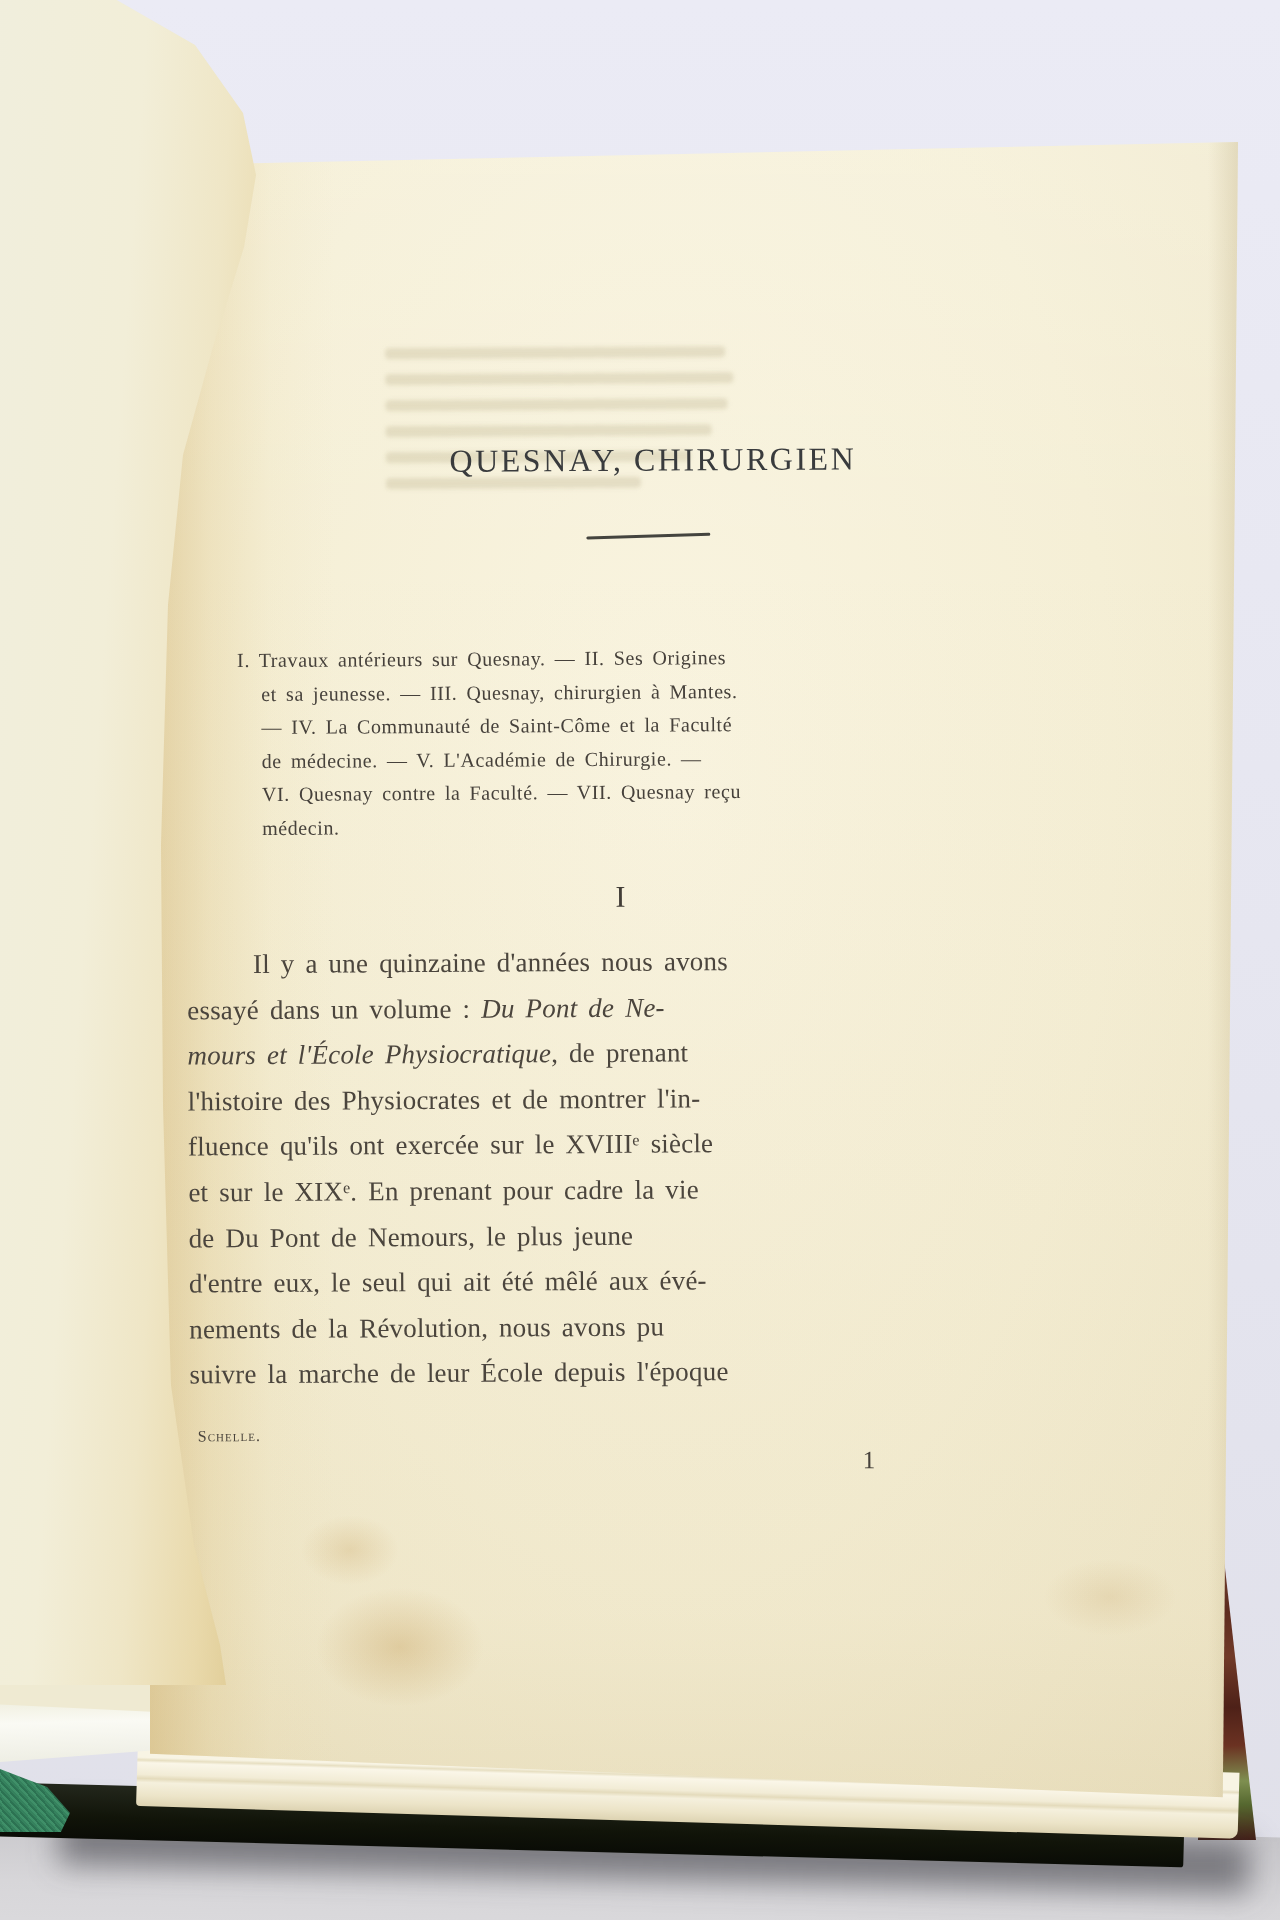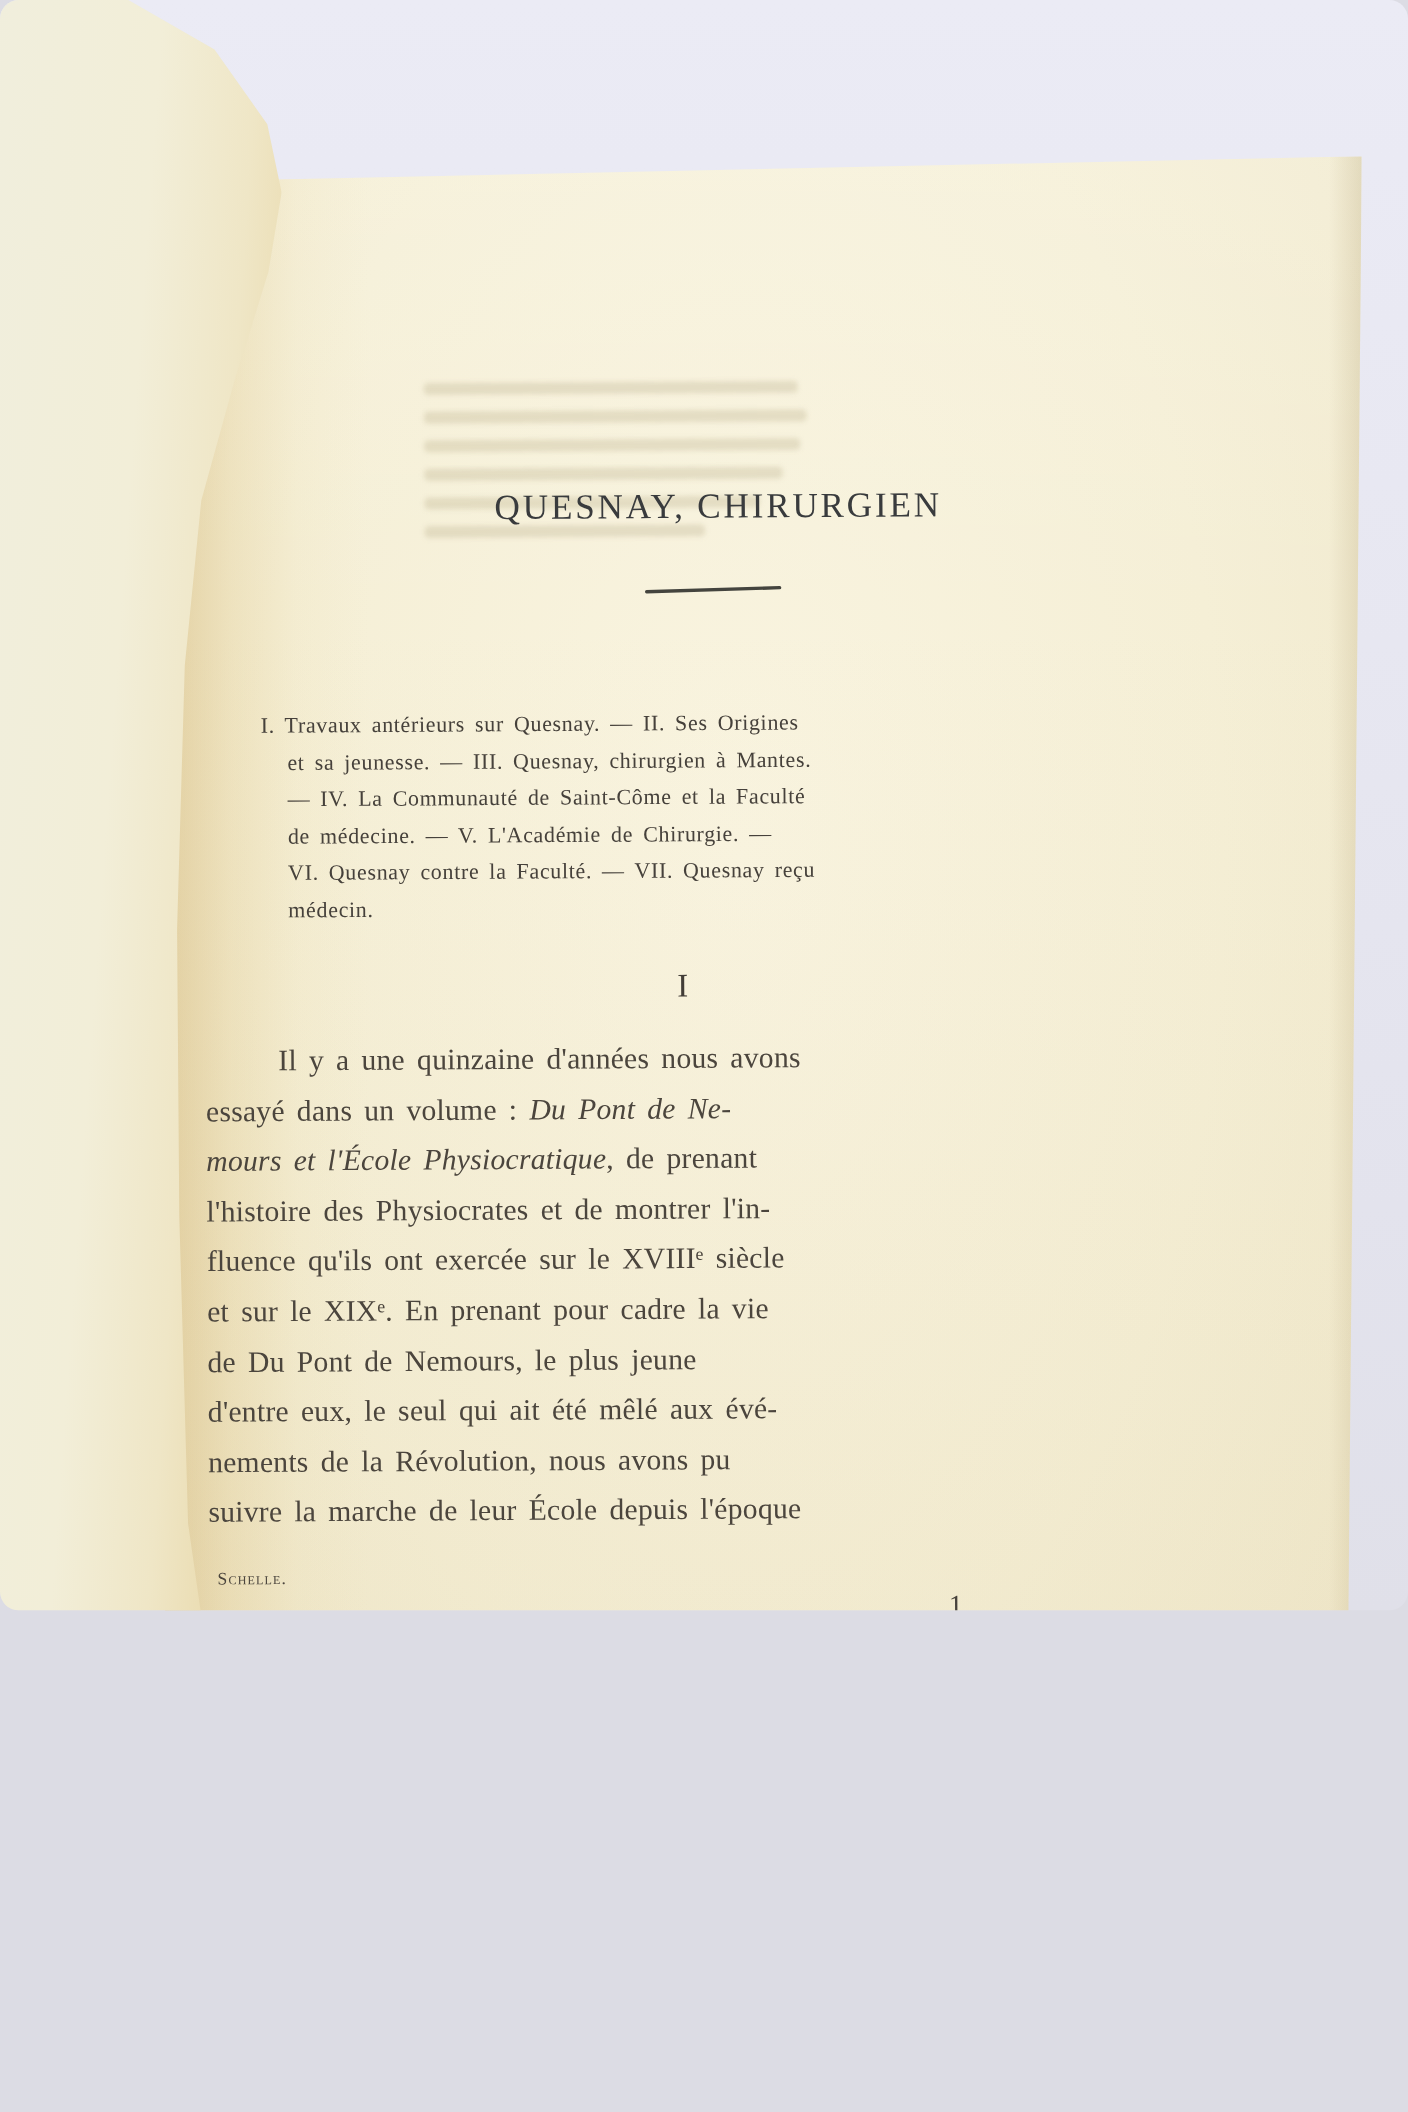--- a/index.html
+++ b/index.html
@@ -1,20 +1,19 @@
 <!DOCTYPE html>
 <html><head>
 <meta charset="utf-8">
 <style>
   html,body{margin:0;padding:0;background:#dcdce4;}
   #scene{
-    position:relative;width:1280px;height:1464px;overflow:hidden;
+    position:relative;width:1280px;height:1920px;overflow:hidden;
     background:linear-gradient(180deg,#ebebf5 0%,#e7e7f1 40%,#e3e3ed 75%,#e0e0e9 100%);
     font-family:"Liberation Serif","DejaVu Serif",serif;
-    border-radius:17px;
   }
   
   .table-surface{position:absolute;left:-20px;top:1808px;width:1340px;height:160px;
     background:linear-gradient(180deg,#c6c5c9 0%,#d7d6d9 45%,#dedde0 100%);
     transform:rotate(1.3deg);transform-origin:left top;z-index:1;}
   .marble-endpaper{position:absolute;left:1198px;top:1545px;width:58px;height:295px;
     clip-path:polygon(18% 0,42% 0,100% 100%,0 100%);
     background:linear-gradient(178deg,#7a4935 0%,#5d2b1f 22%,#713a28 38%,#4e2118 55%,#6b3222 68%,#7e8f50 80%,#55672f 88%,#461e16 100%);
     z-index:2;}
   .book-shadow{position:absolute;left:60px;top:1812px;width:1190px;height:52px;

